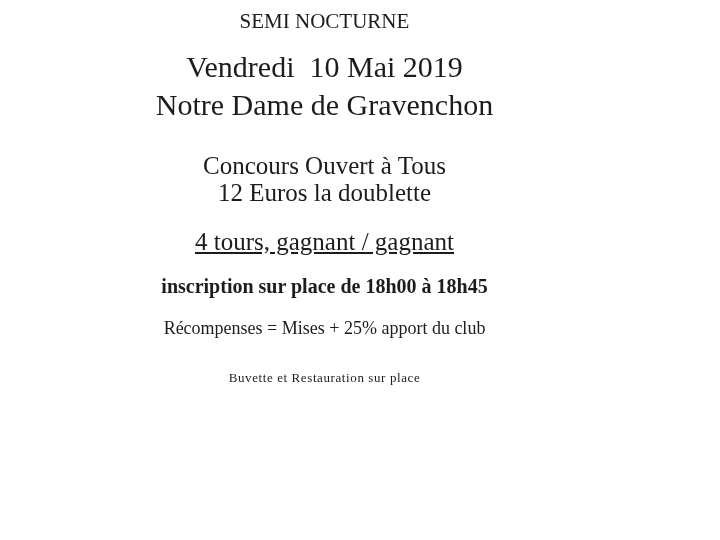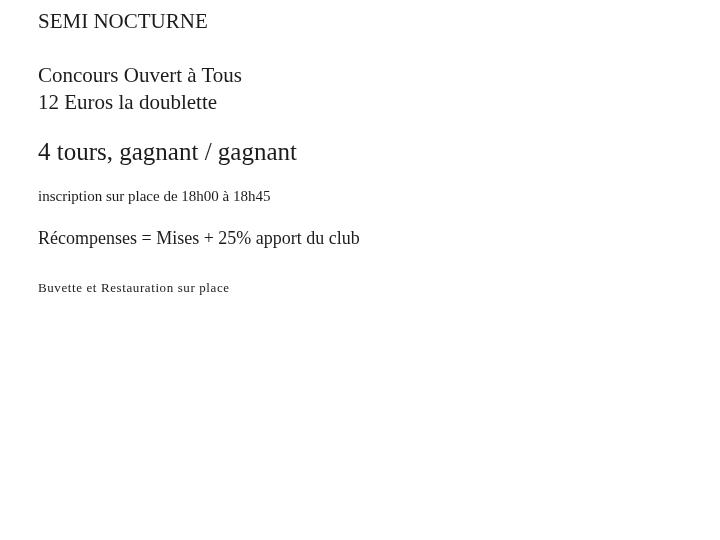--- a/index.html
+++ b/index.html
@@ -3,49 +3,49 @@
 <meta charset="utf-8">
 <style>
   html, body { margin: 0; padding: 0; background: #ffffff; }
   .page {
     position: relative;
     width: 649px;
     height: 540px;
     background: #ffffff;
     font-family: "Liberation Serif", "DejaVu Serif", serif;
     color: #1c1c1c;
+    text-align: center;
     overflow: hidden;
-    margin-left: 38px;
   }
   .line { white-space: pre-wrap; }
 
   .event-type {
     padding-top: 8px;
     font-size: 21px;
     line-height: 26px;
   }
   .title-block { margin-top: 14px; }
   .title-line {
     font-size: 30px;
     line-height: 38px;
   }
   .open-block { margin-top: 28px; }
   .md-line {
-    font-size: 21px;
+    font-size: 25px;
     line-height: 27px;
   }
-  .format-block { margin-top: 20px; }
+  .format-block { margin-top: 20px; text-decoration: underline; }
   .lg-line {
     font-size: 25px;
     line-height: 32px;
   }
   .registration {
     margin-top: 16px;
-    font-size: 15px;
-    font-weight: normal;
+    font-size: 20px;
+    font-weight: bold;
     line-height: 24px;
   }
   .prizes {
     margin-top: 16px;
     font-size: 18px;
     line-height: 28px;
   }
   .footer-note {
     margin-top: 26px;
     font-size: 13px;
@@ -53,20 +53,24 @@
     line-height: 20px;
   }
 </style>
 </head>
 <body>
 
 <div class="page">
 
   <div class="line event-type">SEMI NOCTURNE</div>
 
+  <div class="title-block">
+    <div class="line title-line">Vendredi  10 Mai 2019</div>
+    <div class="line title-line">Notre Dame de Gravenchon</div>
+  </div>
 
   <div class="open-block">
     <div class="line md-line">Concours Ouvert à Tous</div>
     <div class="line md-line">12 Euros la doublette</div>
   </div>
 
   <div class="format-block">
     <div class="line lg-line">4 tours, gagnant / gagnant</div>
   </div>
 

